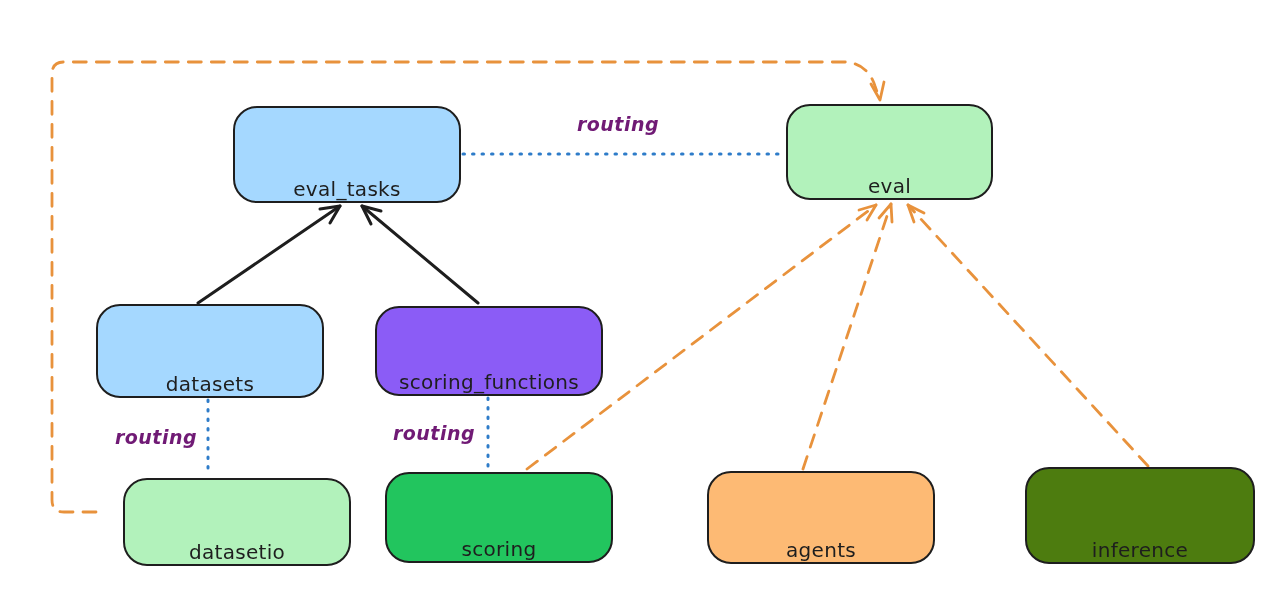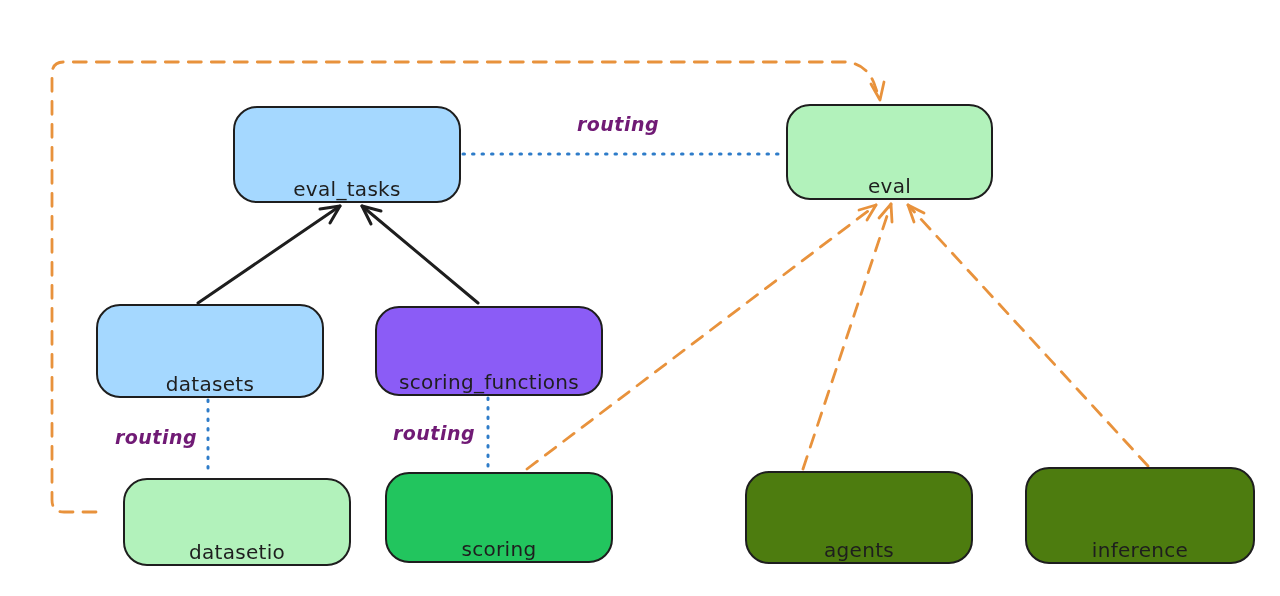--- a/index.html
+++ b/index.html
@@ -86,21 +86,21 @@
   </div>
 
   <div class="node" style="left: 95px; top: 478px; width: 228px; height: 88px; background: rgb(178, 242, 187); margin-left: 28px;">
     <span>datasetio</span>
   </div>
 
   <div class="node" style="left: 385px; top: 472px; width: 228px; height: 91px; background: #22c55e;">
     <span>scoring</span>
   </div>
 
-  <div class="node" style="left: 707px; top: 471px; width: 228px; height: 93px; background: #4d7c0f; margin-left: 38px;">
+  <div class="node" style="left: 707px; top: 471px; width: 228px; height: 93px; background: #fdba74;">
     <span>agents</span>
   </div>
 
   <div class="node" style="left: 1025px; top: 467px; width: 230px; height: 97px; background: #4d7c0f;">
     <span>inference</span>
   </div>
 
   <div class="edge-label" style="left:573px;top:113px;width:90px">routing</div>
   <div class="edge-label" style="left:113px;top:426px;width:86px">routing</div>
   <div class="edge-label" style="left:391px;top:422px;width:86px">routing</div>

